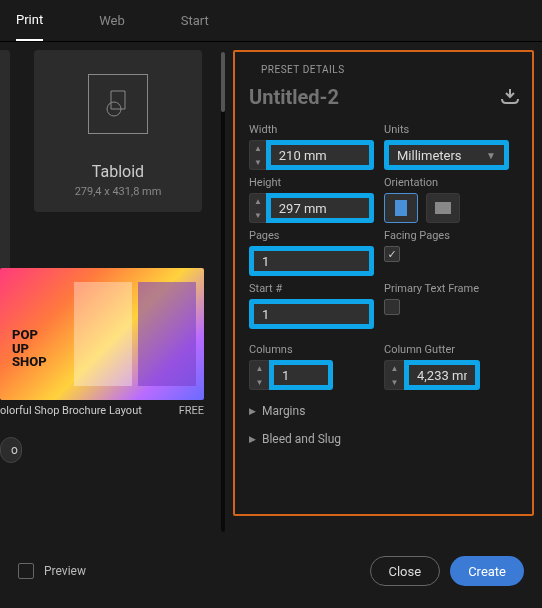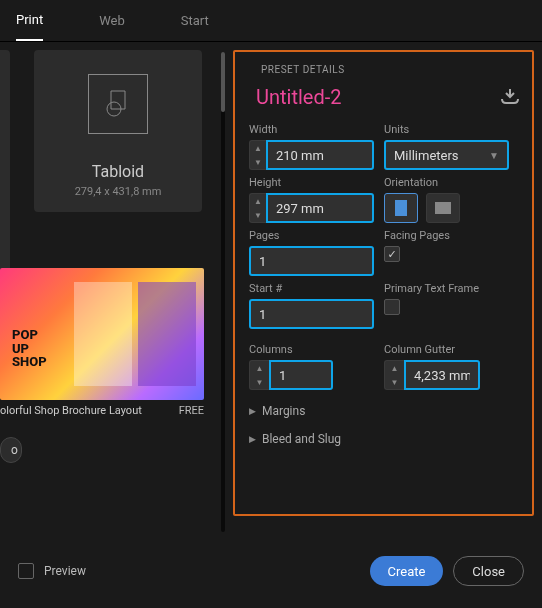--- a/index.html
+++ b/index.html
@@ -24,28 +24,28 @@
   .tmpl-panel.p2 { left:74px; background:rgba(255,255,255,0.35); }
   .tmpl-panel.p3 { left:138px; background:rgba(120,60,200,0.55); }
   .pop { position:absolute; left:12px; top:60px; font-weight:800; font-size:13px; color:#111; line-height:1.05;}
   .template-meta { display:flex; justify-content:space-between; margin-top:4px; font-size:11px; color:#ccc;}
   .template-meta .free { color:#bbb; }
   .chip { margin-top:20px; background:#2c2c2c; border:1px solid #444; border-radius:14px; padding:4px 10px; width:20px; height:26px; display:flex; align-items:center; color:#ccc; font-size:12px;}
   .right-col { flex:1; padding:8px 8px 8px 8px; }
   .panel { border: 2px solid #d4641a; border-radius:2px; padding: 12px 12px 4px 14px; height: 466px; position:relative; }
   .sect-title { color:#999; font-size:10px; letter-spacing:0.5px;margin-left:12px; }
   .doc-row { display:flex; justify-content:space-between; align-items:center; margin:10px 0 14px;}
-  .doc-name { color:#ec4899; font-size:20px; font-weight:400;margin-left:7px;}
+  .doc-name { color:#737373; font-size:20px; font-weight:700;}
   .dl-icon { color:#aaa; }
   .grid { display:grid; grid-template-columns: 125px 125px; column-gap:10px; row-gap:6px; }
   .lbl { color:#999; font-size:11px; margin-bottom:4px; display:block;}
   .field { display:flex; }
   .stepper { width:20px; background:#303030; border:1px solid #3a3a3a; border-right:none; border-radius:3px 0 0 3px; display:flex; flex-direction:column; }
   .stepper span { flex:1; display:flex; align-items:center; justify-content:center; color:#888; font-size:8px;}
-  input.val, .select { background:#303030; border:2px solid #0ea5e9; color:#ddd; height:30px; padding:0 8px; font-size:13px; border-radius:0 3px 3px 0; width: 100%; outline:none;}
+  input.val, .select { background:#303030; border:5px solid #0ea5e9; color:#ddd; height:30px; padding:0 8px; font-size:13px; border-radius:0 3px 3px 0; width: 100%; outline:none;}
   input.nost { border-radius:3px; }
   .select { border-radius:3px; display:flex; align-items:center; justify-content:space-between;}
   .select .chev { color:#888; font-size:10px;}
   .orient { display:flex; gap:8px; }
   .orient-btn { width:34px; height:30px; background:#303030; border:1px solid #3a3a3a; border-radius:3px; display:flex; align-items:center; justify-content:center;}
   .orient-btn.sel { border-color:#4a90d9; }
   .orient-btn svg rect { fill:#888; }
   .orient-btn.sel svg rect { fill:#4a90d9; }
   .chk { width:16px; height:16px; background:#303030; border:1px solid #555; border-radius:2px; display:flex; align-items:center; justify-content:center; color:#ccc; font-size:11px; margin-top:2px;}
   .col-section { margin-top:14px; }
@@ -213,16 +213,16 @@
     </div>
   </div>
 </div>
 
 <div class="footer">
   <div class="footer-left">
     <div class="ft-chk"></div>
     <span class="ft-lbl">Preview</span>
   </div>
   <div class="btns">
+    <button class="btn btn-close">Close</button>
     <button class="btn btn-create">Create</button>
-    <button class="btn btn-close">Close</button>
   </div>
 </div>
 
 </body></html>

